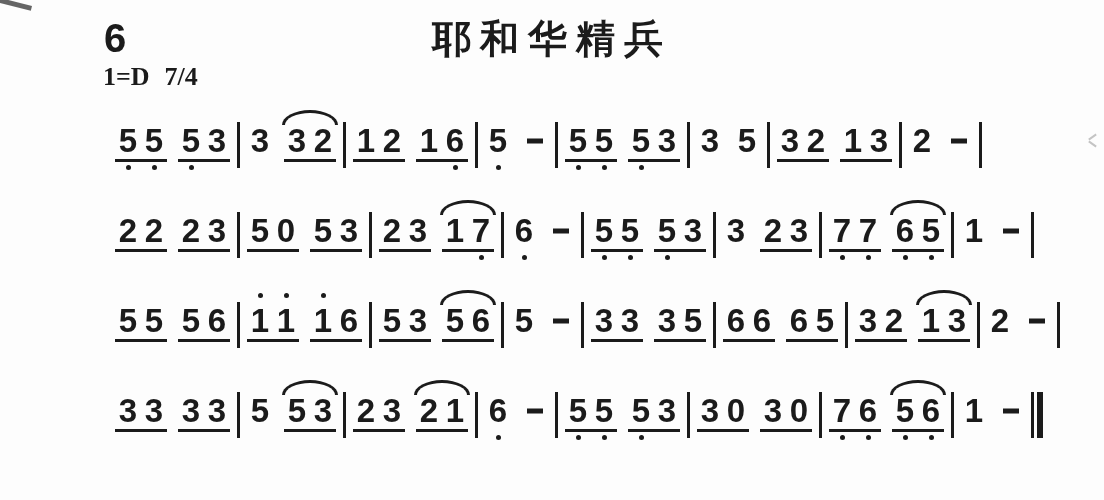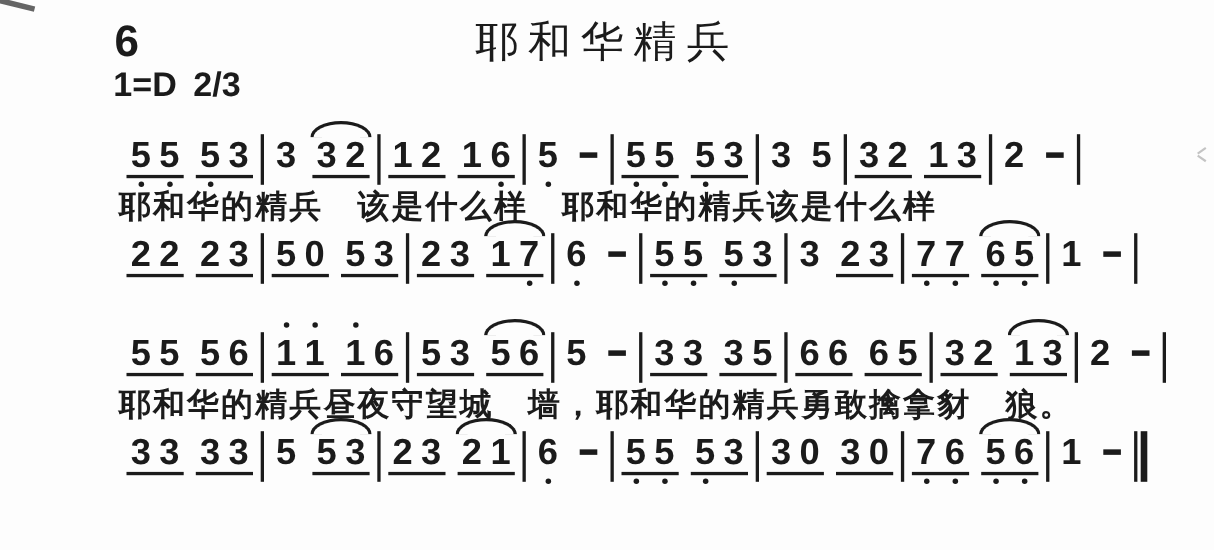--- a/index.html
+++ b/index.html
@@ -24,25 +24,25 @@
   .scan-chevron::before { top: 3px; transform: rotate(-35deg); }
   .scan-chevron::after  { top: 10px; transform: rotate(35deg); }
 
   
   .page-number {
     position: absolute; left: 104px; top: 16px;
     font-family: "Liberation Sans", sans-serif; font-weight: 700; font-size: 40px; line-height: 44px;
   }
   .key-time {
     position: absolute; left: 103px; top: 63px; display: flex; gap: 15px;
-    font-family: Liberation Sans, sans-serif; font-weight: 700; font-size: 31px; line-height: 28px;
+    font-family: Liberation Serif, serif; font-weight: 700; font-size: 26px; line-height: 28px;
   }
   .title {
     position: absolute; left: 0; right: 0; top: 17px; text-align: center;
-    font-family: "Liberation Serif", serif; font-weight: 400; font-size: 39px; line-height: 44px;
+    font-family: "Liberation Serif", serif; font-weight: 700; font-size: 39px; line-height: 44px;
     letter-spacing: 9px;
   }
 
   
   .score { position: absolute; left: 108px; top: 110px; }
   .music-line { position: absolute; left: 0; }
   .music-line.l0 { top: 0; }
   .music-line.l1 { top: 90px; }
   .music-line.l2 { top: 180px; }
   .music-line.l3 { top: 270px; }
@@ -87,21 +87,21 @@
 <title>耶和华精兵</title></head>
 <body style="background: rgb(253, 253, 253);">
 
 <div class="corner-slash"></div>
 <div class="scan-chevron"></div>
 
 <div class="page-number">6</div>
 <div class="title">耶和华精兵</div>
 <div class="key-time">
   <span>1=D</span>
-  <span>2/3</span>
+  <span>7/4</span>
 </div>
 
 <div class="score">
   <div class="music-line l0">
     <div class="notes-row">
         <div class="measure">
           <div class="group">
             <span class="note dot-low">5</span>
             <span class="note dot-low">5</span>
             <span class="beamline"></span>
@@ -185,21 +185,20 @@
         <div class="measure">
           <div class="group">
             <span class="note">2</span>
           </div>
           <div class="group">
             <span class="note dash"></span>
           </div>
         </div>
         <div class="barline"></div>
       </div>
-    <div class="lyrics">耶和华的精兵　该是什么样　耶和华的精兵该是什么样</div>
   </div>
   <div class="music-line l1">
     <div class="notes-row">
         <div class="measure">
           <div class="group">
             <span class="note">2</span>
             <span class="note">2</span>
             <span class="beamline"></span>
           </div>
           <div class="group">
@@ -388,21 +387,20 @@
         <div class="measure">
           <div class="group">
             <span class="note">2</span>
           </div>
           <div class="group">
             <span class="note dash"></span>
           </div>
         </div>
         <div class="barline"></div>
       </div>
-    <div class="lyrics">耶和华的精兵昼夜守望城　墙，耶和华的精兵勇敢擒拿豺　狼。</div>
   </div>
   <div class="music-line l3">
     <div class="notes-row">
         <div class="measure">
           <div class="group">
             <span class="note">3</span>
             <span class="note">3</span>
             <span class="beamline"></span>
           </div>
           <div class="group">

